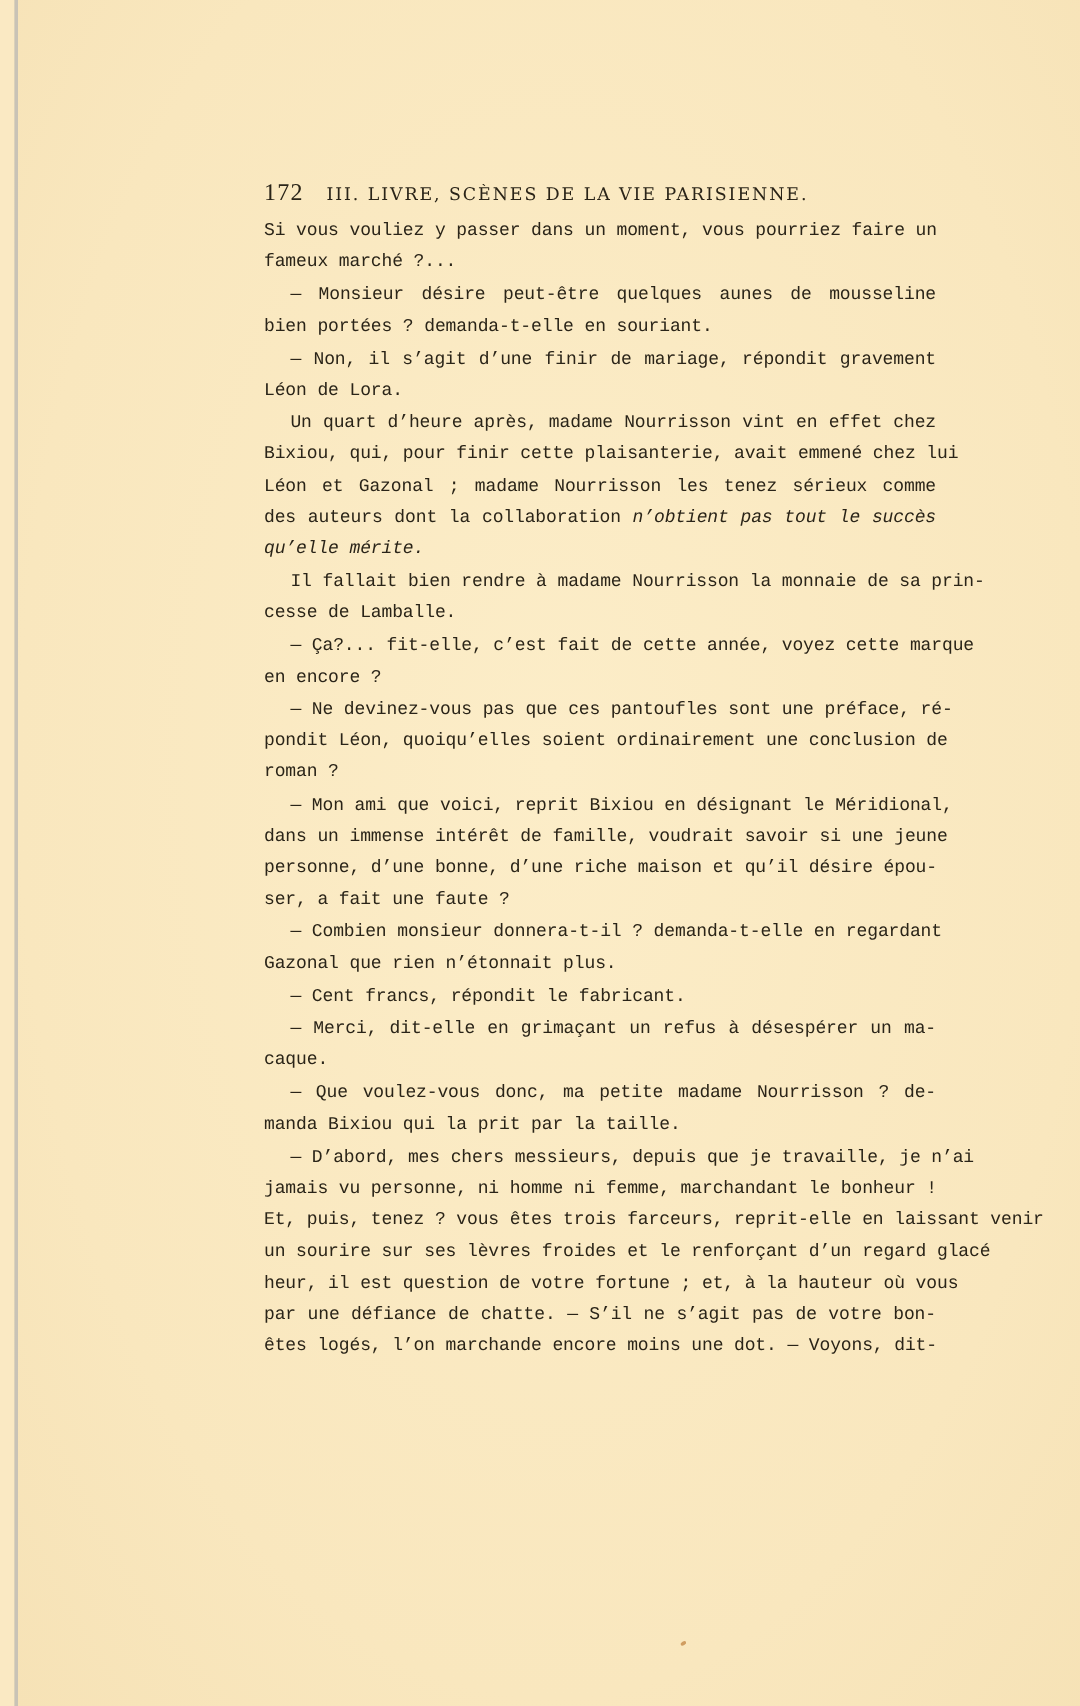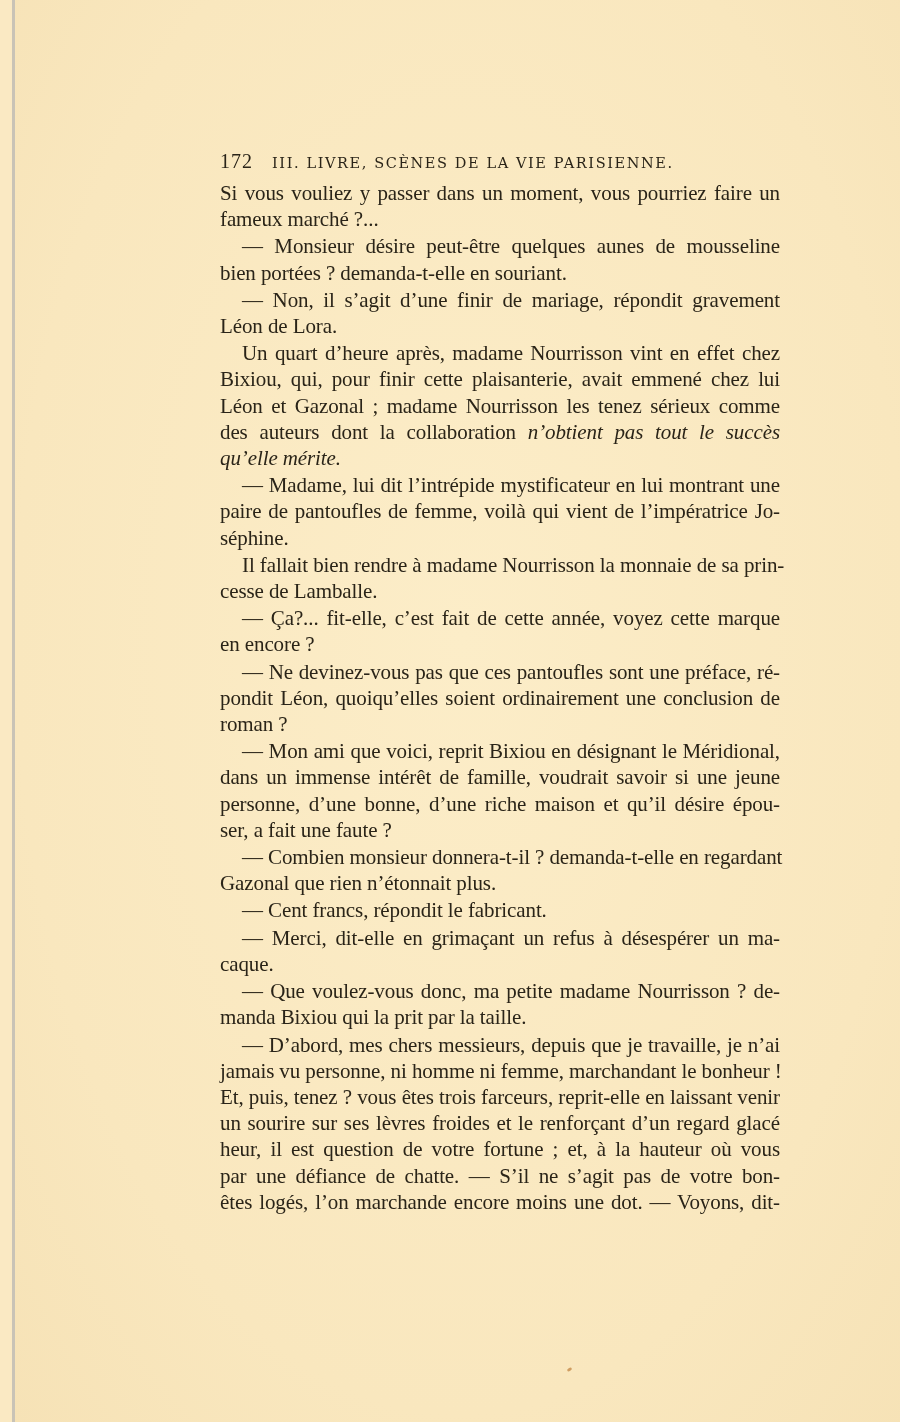--- a/index.html
+++ b/index.html
@@ -65,26 +65,26 @@
       font-family: "Liberation Serif", serif;
     }
     .head-title {
       font-size: 14.5px;
       letter-spacing: 1.6px;
       font-family: "DejaVu Serif", serif;
       font-weight: normal;
       white-space: nowrap;
     }
     .para {
-      font-size: 21px;
+      font-size: 15px;
       line-height: 26.2px;
       margin: 0 16px 1px 0;
       text-align: justify;
       text-align-last: auto;
-      font-family: Liberation Serif, serif;
+      font-family: Liberation Mono, monospace;
       font-stretch: condensed;
       letter-spacing: -0.1px;
     }
     .line {
       display: block;
       text-align: justify;
       text-align-last: justify;
       white-space: nowrap;
       overflow: visible;
     }
@@ -129,25 +129,20 @@
     </div>
 
     <div class="para">
       <span class="line indent">Un quart d’heure après, madame Nourrisson vint en effet chez</span>
       <span class="line">Bixiou, qui, pour finir cette plaisanterie, avait emmené chez lui</span>
       <span class="line">Léon et Gazonal ; madame Nourrisson les tenez sérieux comme</span>
       <span class="line"><span>des auteurs dont la collaboration </span><span class="italic">n’obtient pas tout le succès</span></span>
       <span class="line last italic">qu’elle mérite.</span>
     </div>
 
-    <div class="para">
-      <span class="line indent">— Madame, lui dit l’intrépide mystificateur en lui montrant une</span>
-      <span class="line">paire de pantoufles de femme, voilà qui vient de l’impératrice Jo-</span>
-      <span class="line last">séphine.</span>
-    </div>
 
     <div class="para">
       <span class="line indent">Il fallait bien rendre à madame Nourrisson la monnaie de sa prin-</span>
       <span class="line last">cesse de Lamballe.</span>
     </div>
 
     <div class="para">
       <span class="line indent">— Ça?... fit-elle, c’est fait de cette année, voyez cette marque</span>
       <span class="line last">en encore ?</span>
     </div>

